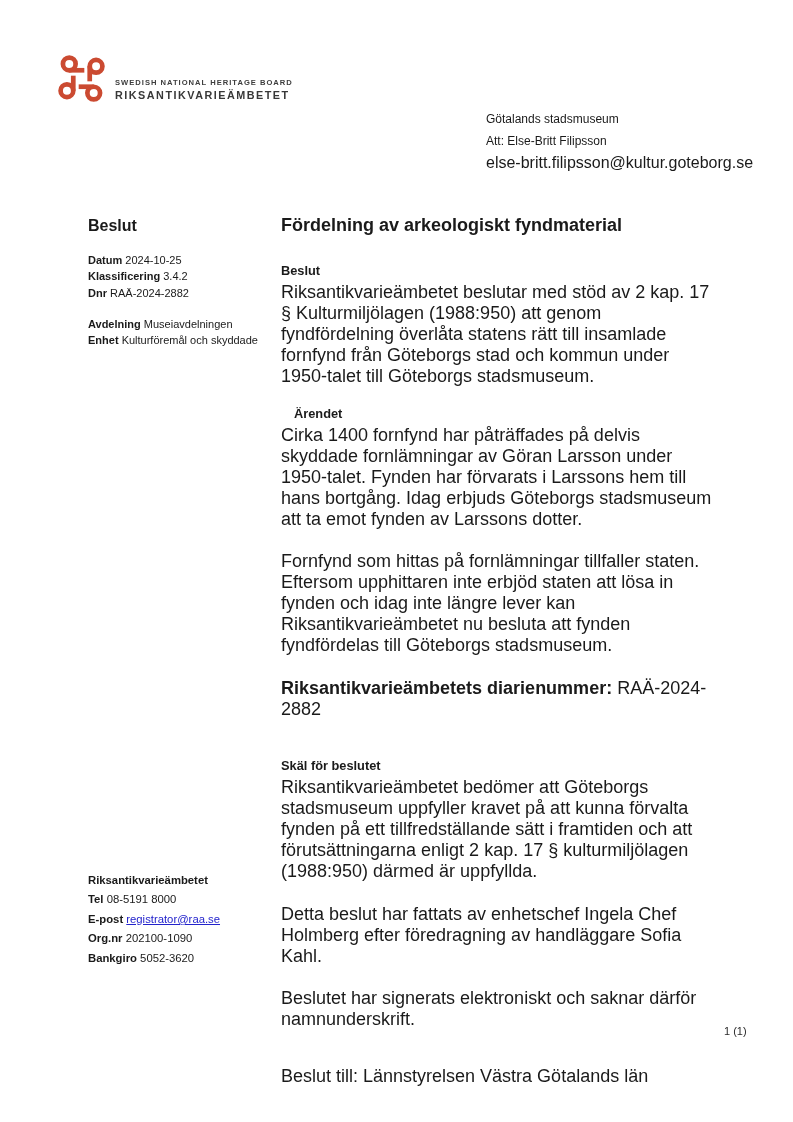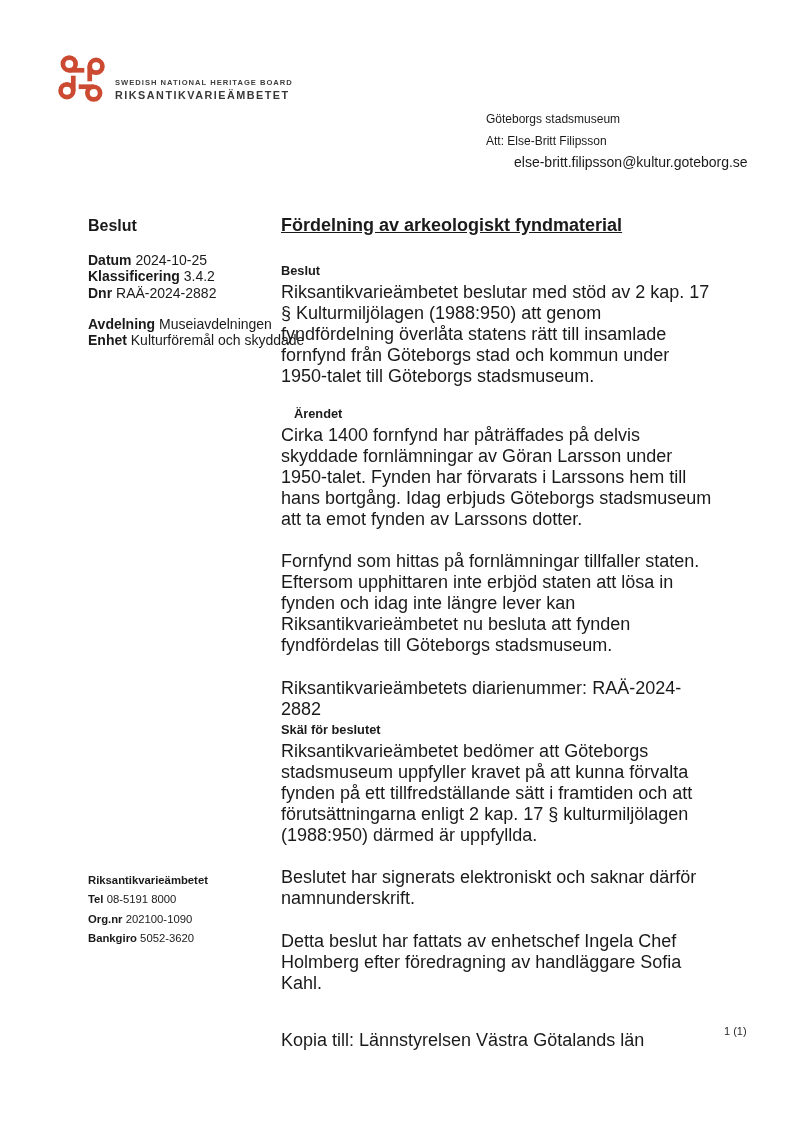--- a/index.html
+++ b/index.html
@@ -40,73 +40,72 @@
     margin-top: 2px;
   }
 
   .recipient {
     position: absolute;
     left: 486px;
     top: 109px;
     font-size: 12px;
     line-height: 21.5px;
   }
-  .recipient .email { font-size: 14px; margin-left: 28px; }
+  .recipient .email { font-size: 16px; }
 
   
   .left-col {
     position: absolute;
     left: 88px;
     top: 215px;
     width: 180px;
   }
   .left-heading {
     font-size: 16px;
     font-weight: bold;
     line-height: 22px;
     margin: 0;
   }
   .meta-group { margin-top: 15px; }
-  .meta-row { font-size: 14px; line-height: 16.3px; white-space: nowrap; }
+  .meta-row { font-size: 11px; line-height: 16.3px; white-space: nowrap; }
   .meta-row b { font-weight: bold; }
 
   
   .main-col {
     position: absolute;
     left: 281px;
     top: 213px;
     width: 438px;
   }
   .doc-title {
     font-size: 18px;
     font-weight: bold;
     line-height: 25px;
     margin: 0;
     white-space: nowrap;
-    text-decoration: underline;
   }
   .sec-heading {
     font-size: 12.8px;
     font-weight: bold;
     line-height: 19px;
     margin: 0;
   }
   .sec-heading.beslut  { margin-top: 23px; }
   .sec-heading.arendet { margin-top: 17px; margin-left: 13px; }
-  .sec-heading.skal    { }
+  .sec-heading.skal    { margin-top: 36px; }
   .body-p {
     font-size: 18px;
     line-height: 21px;
     margin: 2px 0 0 0;
   }
   .body-p.gap      { margin-top: 21px; }
   .body-p.diary    { margin-top: 22px; }
   .body-p.fattats  { margin-top: 22px; }
   .body-p.kopia    { margin-top: 36px; }
-  .body-p b { font-weight: normal; }
+  .body-p b { font-weight: bold; }
 
   
   .footer {
     position: absolute;
     left: 88px;
     top: 871px;
     width: 200px;
   }
   .footer-row { font-size: 11.3px; line-height: 19.4px; white-space: nowrap; }
   .footer-row b { font-weight: bold; }
@@ -137,21 +136,21 @@
         <use href="#kringla-glyph" transform="rotate(270 50 50)"></use>
       </g>
     </svg>
     <div class="logo-text">
       <div class="logo-en">SWEDISH NATIONAL HERITAGE BOARD</div>
       <div class="logo-sv">RIKSANTIKVARIEÄMBETET</div>
     </div>
   </div>
 
   <div class="recipient">
-    <div>Göteborgs stadsmuseum</div>
+    <div>Götalands stadsmuseum</div>
     <div>Att: Else-Britt Filipsson</div>
     <div class="email">else-britt.filipsson@kultur.goteborg.se</div>
   </div>
 
   <div class="left-col">
     <h2 class="left-heading">Beslut</h2>
     <div class="meta-group">
       <div class="meta-row">
         <b>Datum</b>
         <span>2024-10-25</span>
@@ -188,34 +187,38 @@
     <p class="body-p gap">Fornfynd som hittas på fornlämningar tillfaller staten. Eftersom upphittaren inte erbjöd staten att lösa in fynden och idag inte längre lever kan Riksantikvarieämbetet nu besluta att fynden fyndfördelas till Göteborgs stadsmuseum.</p>
 
     <p class="body-p diary">
       <b>Riksantikvarieämbetets diarienummer:</b>
       <span>RAÄ-2024-2882</span>
     </p>
 
     <h3 class="sec-heading skal">Skäl för beslutet</h3>
     <p class="body-p">Riksantikvarieämbetet bedömer att Göteborgs stadsmuseum uppfyller kravet på att kunna förvalta fynden på ett tillfredställande sätt i framtiden och att förutsättningarna enligt 2 kap. 17 § kulturmiljölagen (1988:950) därmed är uppfyllda.</p>
 
+    <p class="body-p fattats">Detta beslut har fattats av enhetschef Ingela Chef Holmberg efter föredragning av handläggare Sofia Kahl.</p>
     <p class="body-p gap">Beslutet har signerats elektroniskt och saknar därför namnunderskrift.</p>
-    <p class="body-p fattats">Detta beslut har fattats av enhetschef Ingela Chef Holmberg efter föredragning av handläggare Sofia Kahl.</p>
-    <p class="body-p kopia">Kopia till: Lännstyrelsen Västra Götalands län</p>
+    <p class="body-p kopia">Beslut till: Lännstyrelsen Västra Götalands län</p>
   </div>
 
   <div class="footer">
     <div class="footer-row">
       <b>Riksantikvarieämbetet</b>
     </div>
     <div class="footer-row">
       <b>Tel</b>
       <span>08-5191 8000</span>
     </div>
     <div class="footer-row">
+      <b>E-post</b>
+      <a class="flink">registrator@raa.se</a>
+    </div>
+    <div class="footer-row">
       <b>Org.nr</b>
       <span>202100-1090</span>
     </div>
     <div class="footer-row">
       <b>Bankgiro</b>
       <span>5052-3620</span>
     </div>
   </div>
 
   <div class="page-number">1 (1)</div>

